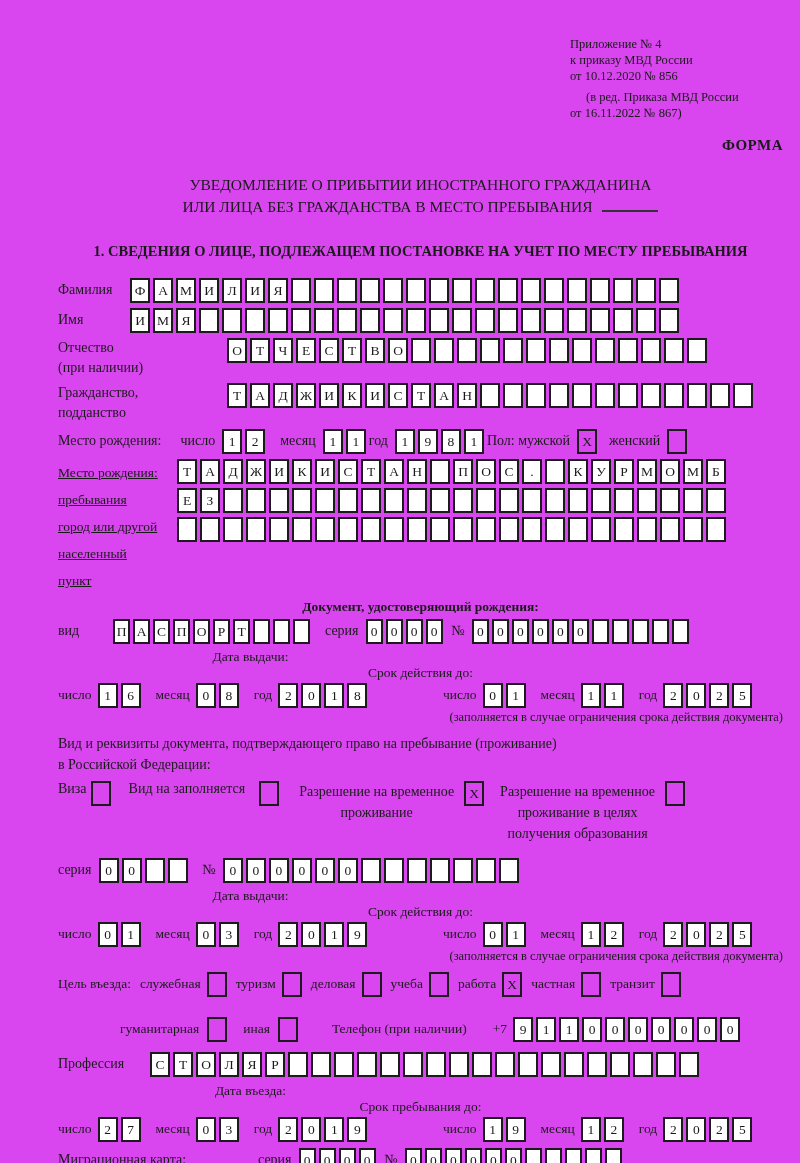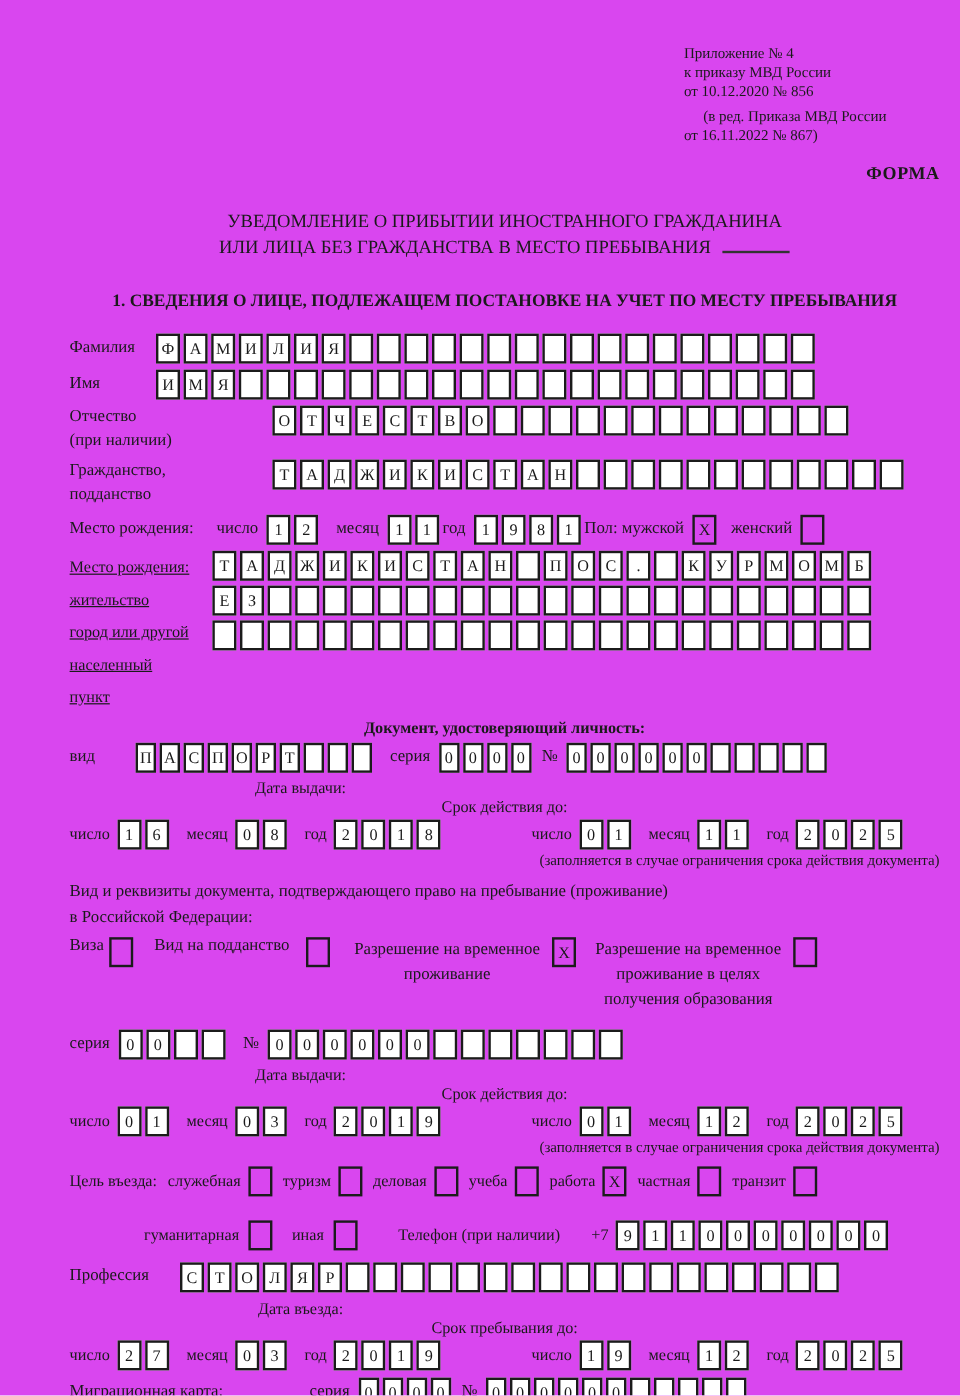--- a/index.html
+++ b/index.html
@@ -236,21 +236,21 @@
       </span>
     <span class="inline-lbl">Пол: мужской</span>
     <span class="checkbox">X</span>
     <span class="inline-lbl gap-l">женский</span>
     <span class="checkbox"></span>
   </div>
 
   <div class="frow frow-top">
     <span class="flabel w-place">
       <div>Место рождения:</div>
-      <div>жительство</div>
+      <div>пребывания</div>
       <div>город или другой</div>
       <div>населенный пункт</div>
     </span>
     <span class="stack">
       <div class="cells">
           <span class="cell">Т</span>
           <span class="cell">А</span>
           <span class="cell">Д</span>
           <span class="cell">Ж</span>
           <span class="cell">И</span>
@@ -322,21 +322,21 @@
           <span class="cell"></span>
           <span class="cell"></span>
           <span class="cell"></span>
           <span class="cell"></span>
           <span class="cell"></span>
           <span class="cell"></span>
         </div>
     </span>
   </div>
 
-  <div class="doc-sec-head">Документ, удостоверяющий личность:</div>
+  <div class="doc-sec-head">Документ, удостоверяющий рождения:</div>
 
   <div class="frow">
     <span class="inline-lbl" style="width:48px">вид</span>
     <span class="cells cells-sm">
         <span class="cell">П</span>
         <span class="cell">А</span>
         <span class="cell">С</span>
         <span class="cell">П</span>
         <span class="cell">О</span>
         <span class="cell">Р</span>
@@ -418,21 +418,21 @@
     <div>Вид и реквизиты документа, подтверждающего право на пребывание (проживание)</div>
     <div>в Российской Федерации:</div>
   </div>
 
   <div class="permit-row">
     <span class="popt">
       <span>Виза</span>
       <span class="checkbox" style="margin-left:4px"></span>
     </span>
     <span class="popt" style="margin-left:18px">
-      <span>Вид на подданство</span>
+      <span>Вид на заполняется</span>
       <span class="checkbox" style="margin-left:14px"></span>
     </span>
     <span class="popt" style="margin-left:20px">
       <span class="ptext">
         <div>Разрешение на временное</div>
         <div>проживание</div>
       </span>
       <span class="checkbox">X</span>
     </span>
     <span class="popt" style="margin-left:16px">

